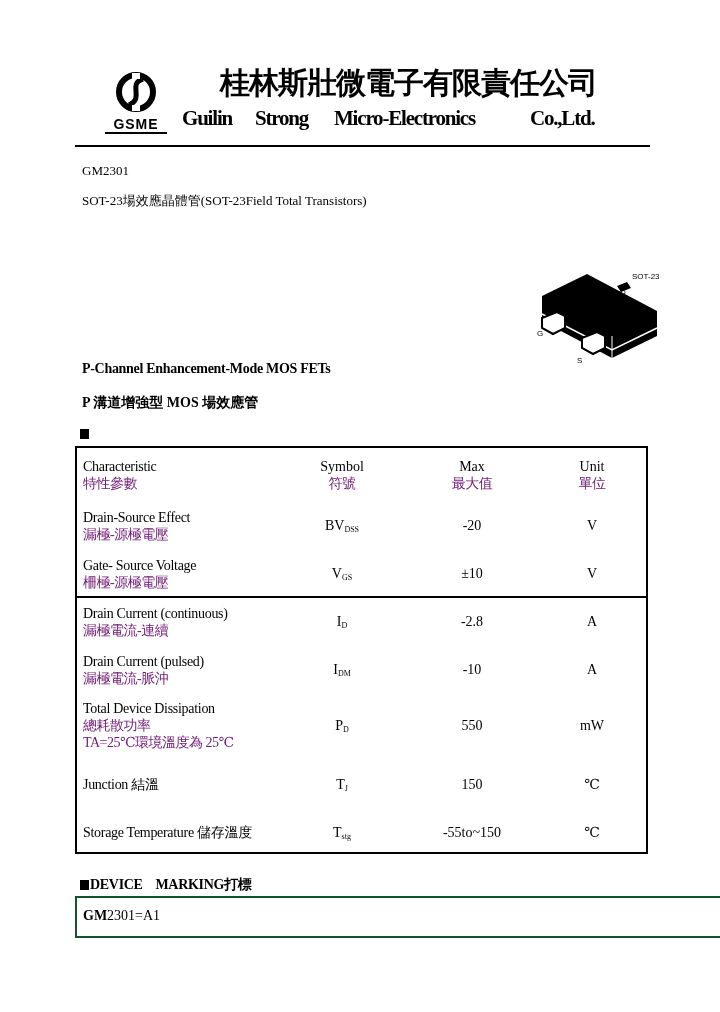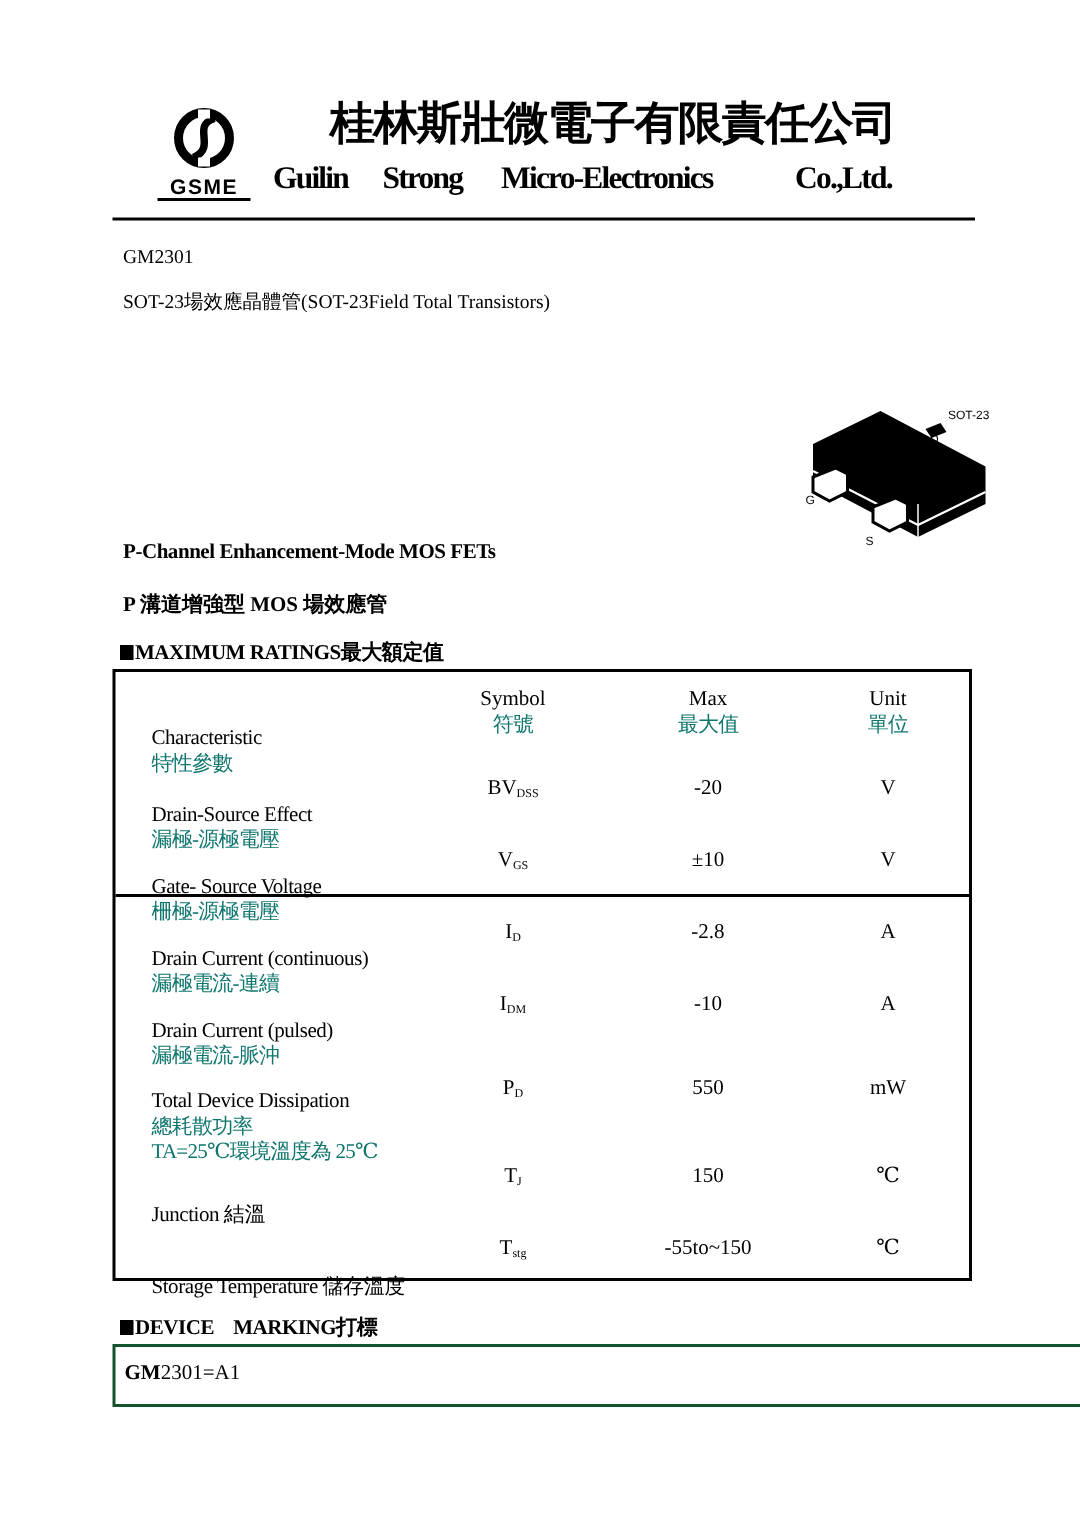--- a/index.html
+++ b/index.html
@@ -24,25 +24,25 @@
   .pkg-label { font-family:"Liberation Sans", sans-serif; font-size:8px; }
 
   .title-en { left:82px; top:361px; font-size:14px; font-weight:bold; letter-spacing:-0.3px; }
   .title-cn { left:82px; top:394px; font-size:14px; font-weight:bold; }
   .sec-head { font-size:14px; font-weight:bold; letter-spacing:-0.3px; }
   .sq { display:inline-block; width:9px; height:10px; background:#000; margin-right:1px; vertical-align:-1px; }
 
   
   .table { left:75px; top:446px; width:573px; height:408px; border:2px solid #000; box-sizing:border-box; }
   .row { position:absolute; left:0; width:100%; font-size:14px; line-height:17px; }
-  .c-char { position:absolute; left:24px; letter-spacing:-0.3px;margin-top:26px; }
+  .c-char { position:absolute; left:6px; letter-spacing:-0.3px; }
   .c-sym { position:absolute; left:220px; width:90px; text-align:center; }
   .c-max { position:absolute; left:350px; width:90px; text-align:center; }
   .c-unit { position:absolute; left:470px; width:90px; text-align:center; }
-  .cn { color:#0f766e; letter-spacing:-0.5px; }
+  .cn { color:#701a75; letter-spacing:-0.5px; }
   sub { font-size:8px; vertical-align:-2px; }
   .divider { position:absolute; left:0; width:100%; top:148px; border-top:2px solid #000; }
 
   .mark-head { left:80px; top:876px; }
   .mark-box { left:75px; top:896px; width:681px; height:42px; border:2px solid #14532d; box-sizing:border-box; }
   .mark-text { position:absolute; left:6px; top:10px; font-size:14px; }
 </style>
 </head>
 <body>
 
@@ -77,21 +77,21 @@
   <span class="abs pkg-label" style="left:105px;top:6px">SOT-23</span>
   <span class="abs pkg-label" style="left:93px;top:22px">D</span>
   <span class="abs pkg-label" style="left:10px;top:63px">G</span>
   <span class="abs pkg-label" style="left:50px;top:90px">S</span>
 </div>
 
 <div class="abs title-en">P-Channel Enhancement-Mode MOS FETs</div>
 <div class="abs title-cn">P 溝道增強型 MOS 場效應管</div>
 
 <div class="abs sec-head" style="left:80px;top:426px">
-  <span class="sq"></span><span>MAXIMUM RATINGS最大額定值</span>
+  <span class="sq"></span>
 </div>
 
 <div class="abs table">
   <div class="row" style="top:10px">
     <div class="c-char">
         <div>Characteristic</div>
         <div class="cn">特性參數</div>
       </div>
     <div class="c-sym">
         <div>Symbol</div>

